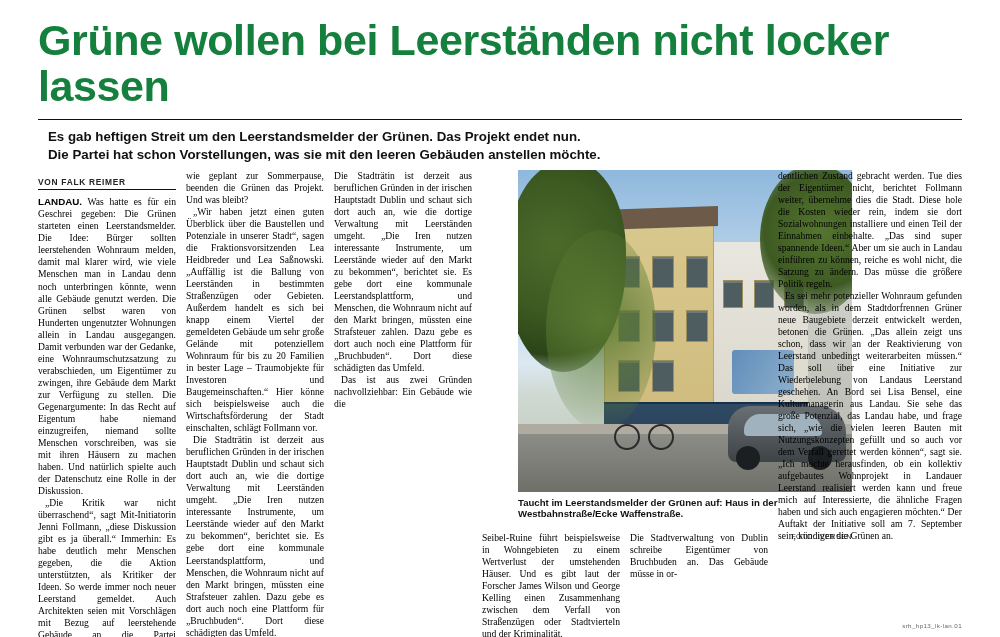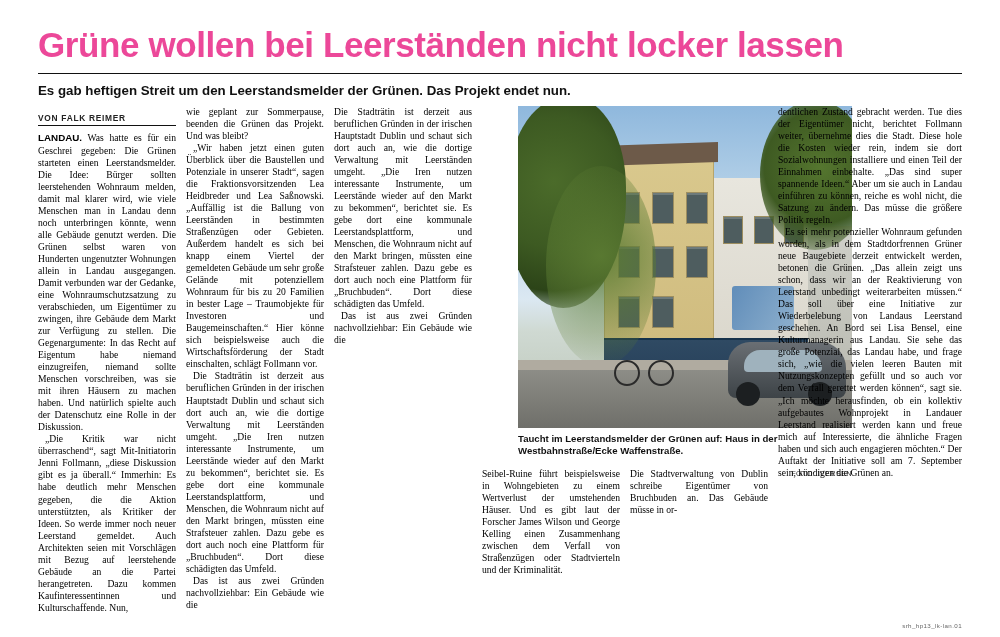--- a/index.html
+++ b/index.html
@@ -18,38 +18,38 @@
     position: relative;
     width: 1000px;
     height: 637px;
     background: #ffffff;
     box-sizing: border-box;
     padding: 18px 38px 10px 38px;
   }
   .headline {
     font-family: "Liberation Sans", sans-serif;
     font-weight: bold;
-    font-size: 35px;
+    font-size: 43px;
     line-height: 1.06;
     letter-spacing: -0.4px;
-    margin: 8px 0 0 0;
-    color: #ec4899;
+    margin: 0 0 0 0;
+    color: #15803d;
   }
   .rule {
     border: none;
     border-top: 1.4px solid #111;
     margin: 10px 0 8px 0;
   }
   .deck {
     font-family: "Liberation Sans", sans-serif;
     font-weight: bold;
     font-size: 13.3px;
     line-height: 1.33;
     color: #111;
-    margin: 0 0 4px 0;
+    margin: 0 0 4px 10px;
   }
   .deck div { margin: 0; }
   .byline {
     font-family: "Liberation Sans", sans-serif;
     font-weight: bold;
     font-size: 8.4px;
     letter-spacing: 0.7px;
     color: #222;
     text-align: left;
     margin: 7px 0 2px 0;
@@ -228,20 +228,21 @@
 </head>
 <body>
 
 <div class="page">
 
   <h1 class="headline">Grüne wollen bei Leerständen nicht locker lassen</h1>
   <hr class="rule">
 
   <div class="deck">
     <div>Es gab heftigen Streit um den Leerstandsmelder der Grünen. Das Projekt endet nun.</div>
+    <div>Die Partei hat schon Vorstellungen, was sie mit den leeren Gebäuden anstellen möchte.</div>
   </div>
 
   <div class="cols">
 
     <div class="col col1">
       <div class="byline">VON FALK REIMER</div>
       <hr class="byline-rule">
       <p class="first"><span class="dropcap-lead">LANDAU.</span> <span>Was hatte es für ein Geschrei gegeben: Die Grünen starteten einen Leerstandsmelder. Die Idee: Bürger sollten leerstehenden Wohnraum melden, damit mal klarer wird, wie viele Menschen man in Landau denn noch unterbringen könnte, wenn alle Gebäude genutzt werden. Die Grünen selbst waren von Hunderten ungenutzter Wohnungen allein in Landau ausgegangen. Damit verbunden war der Gedanke, eine Wohnraumschutzsatzung zu verabschieden, um Eigentümer zu zwingen, ihre Gebäude dem Markt zur Verfügung zu stellen. Die Gegenargumente: In das Recht auf Eigentum habe niemand einzugreifen, niemand sollte Menschen vorschreiben, was sie mit ihren Häusern zu machen haben. Und natürlich spielte auch der Datenschutz eine Rolle in der Diskussion.</span></p>
       <p>„Die Kritik war nicht überraschend“, sagt Mit-Initiatorin Jenni Follmann, „diese Diskussion gibt es ja überall.“ Immerhin: Es habe deutlich mehr Menschen gegeben, die die Aktion unterstützten, als Kritiker der Ideen. So werde immer noch neuer Leerstand gemeldet. Auch Architekten seien mit Vorschlägen mit Bezug auf leerstehende Gebäude an die Partei herangetreten. Dazu kommen Kaufinteressentinnen und Kulturschaffende. Nun,</p>
     </div>

